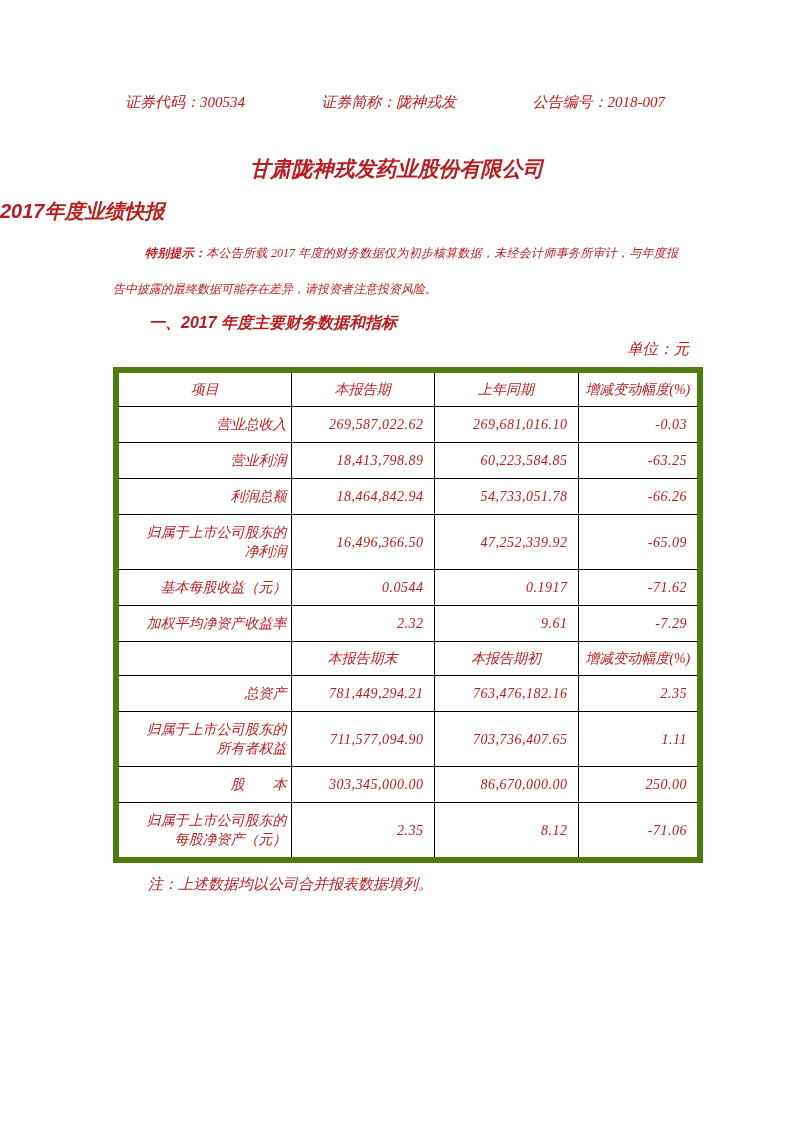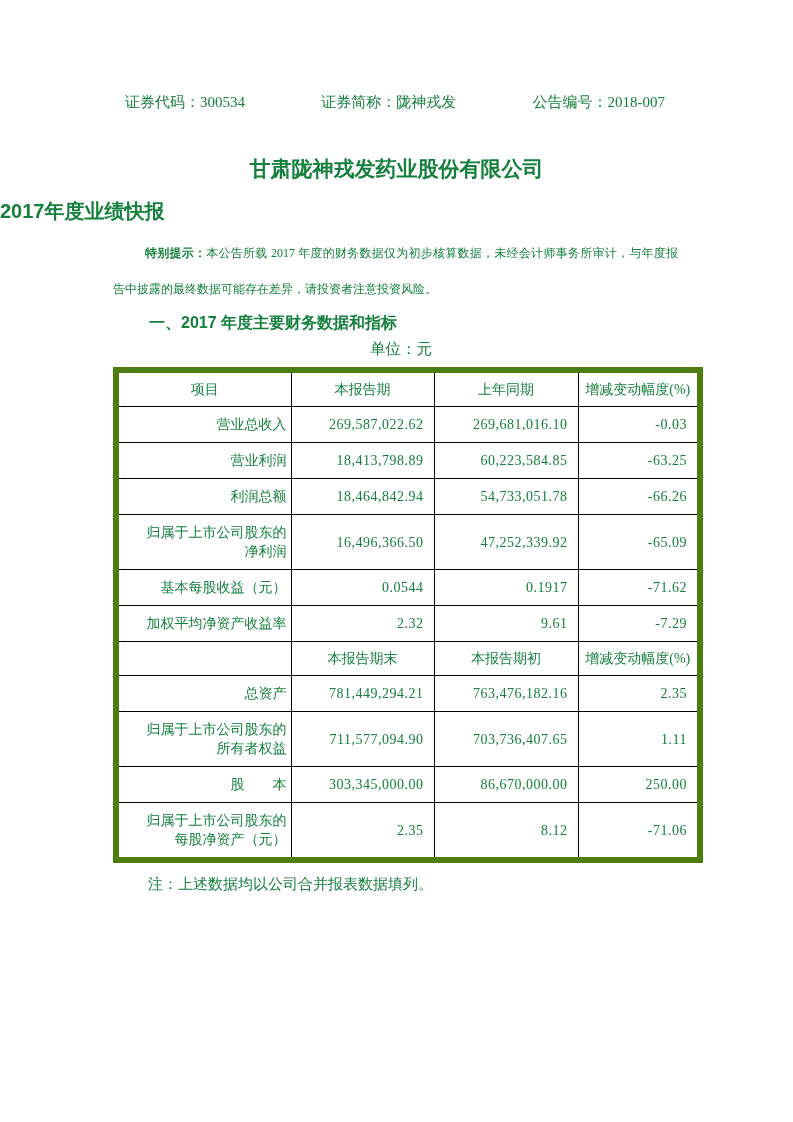--- a/index.html
+++ b/index.html
@@ -2,25 +2,26 @@
 <html><head>
 <meta charset="utf-8">
 <style>
   html, body { margin: 0; padding: 0; background: #e8e8e8; }
   .page {
     position: relative;
     width: 793px;
     height: 1122px;
     margin: 0 auto;
     background: #ffffff;
-    color: #15803d;
+    color: #b91c1c;
     font-family: "Liberation Serif", "DejaVu Serif", serif;
     overflow: hidden;
     box-sizing: border-box;
     padding-top: 93px;
+    font-style: italic;
   }
   .doc-header {
     display: flex;
     justify-content: space-between;
     margin: 0 128px 0 125px;
     font-size: 15px;
     line-height: 18px;
   }
   .doc-header span { white-space: nowrap; }
   .company-title {
@@ -64,21 +65,21 @@
     font-family: "Liberation Sans", "DejaVu Sans", sans-serif;
     font-weight: 700;
     font-size: 16px;
     line-height: 24px;
   }
   .unit-line {
     width: 584px;
     margin-left: 113px;
     box-sizing: border-box;
     padding-right: 8px;
-    text-align: center;
+    text-align: right;
     font-size: 15.5px;
     line-height: 22px;
     margin-top: 3px;
   }
   table.fin-table {
     margin-left: 113px;
     margin-top: 7px;
     width: 584px;
     border-collapse: collapse;
     table-layout: fixed;

